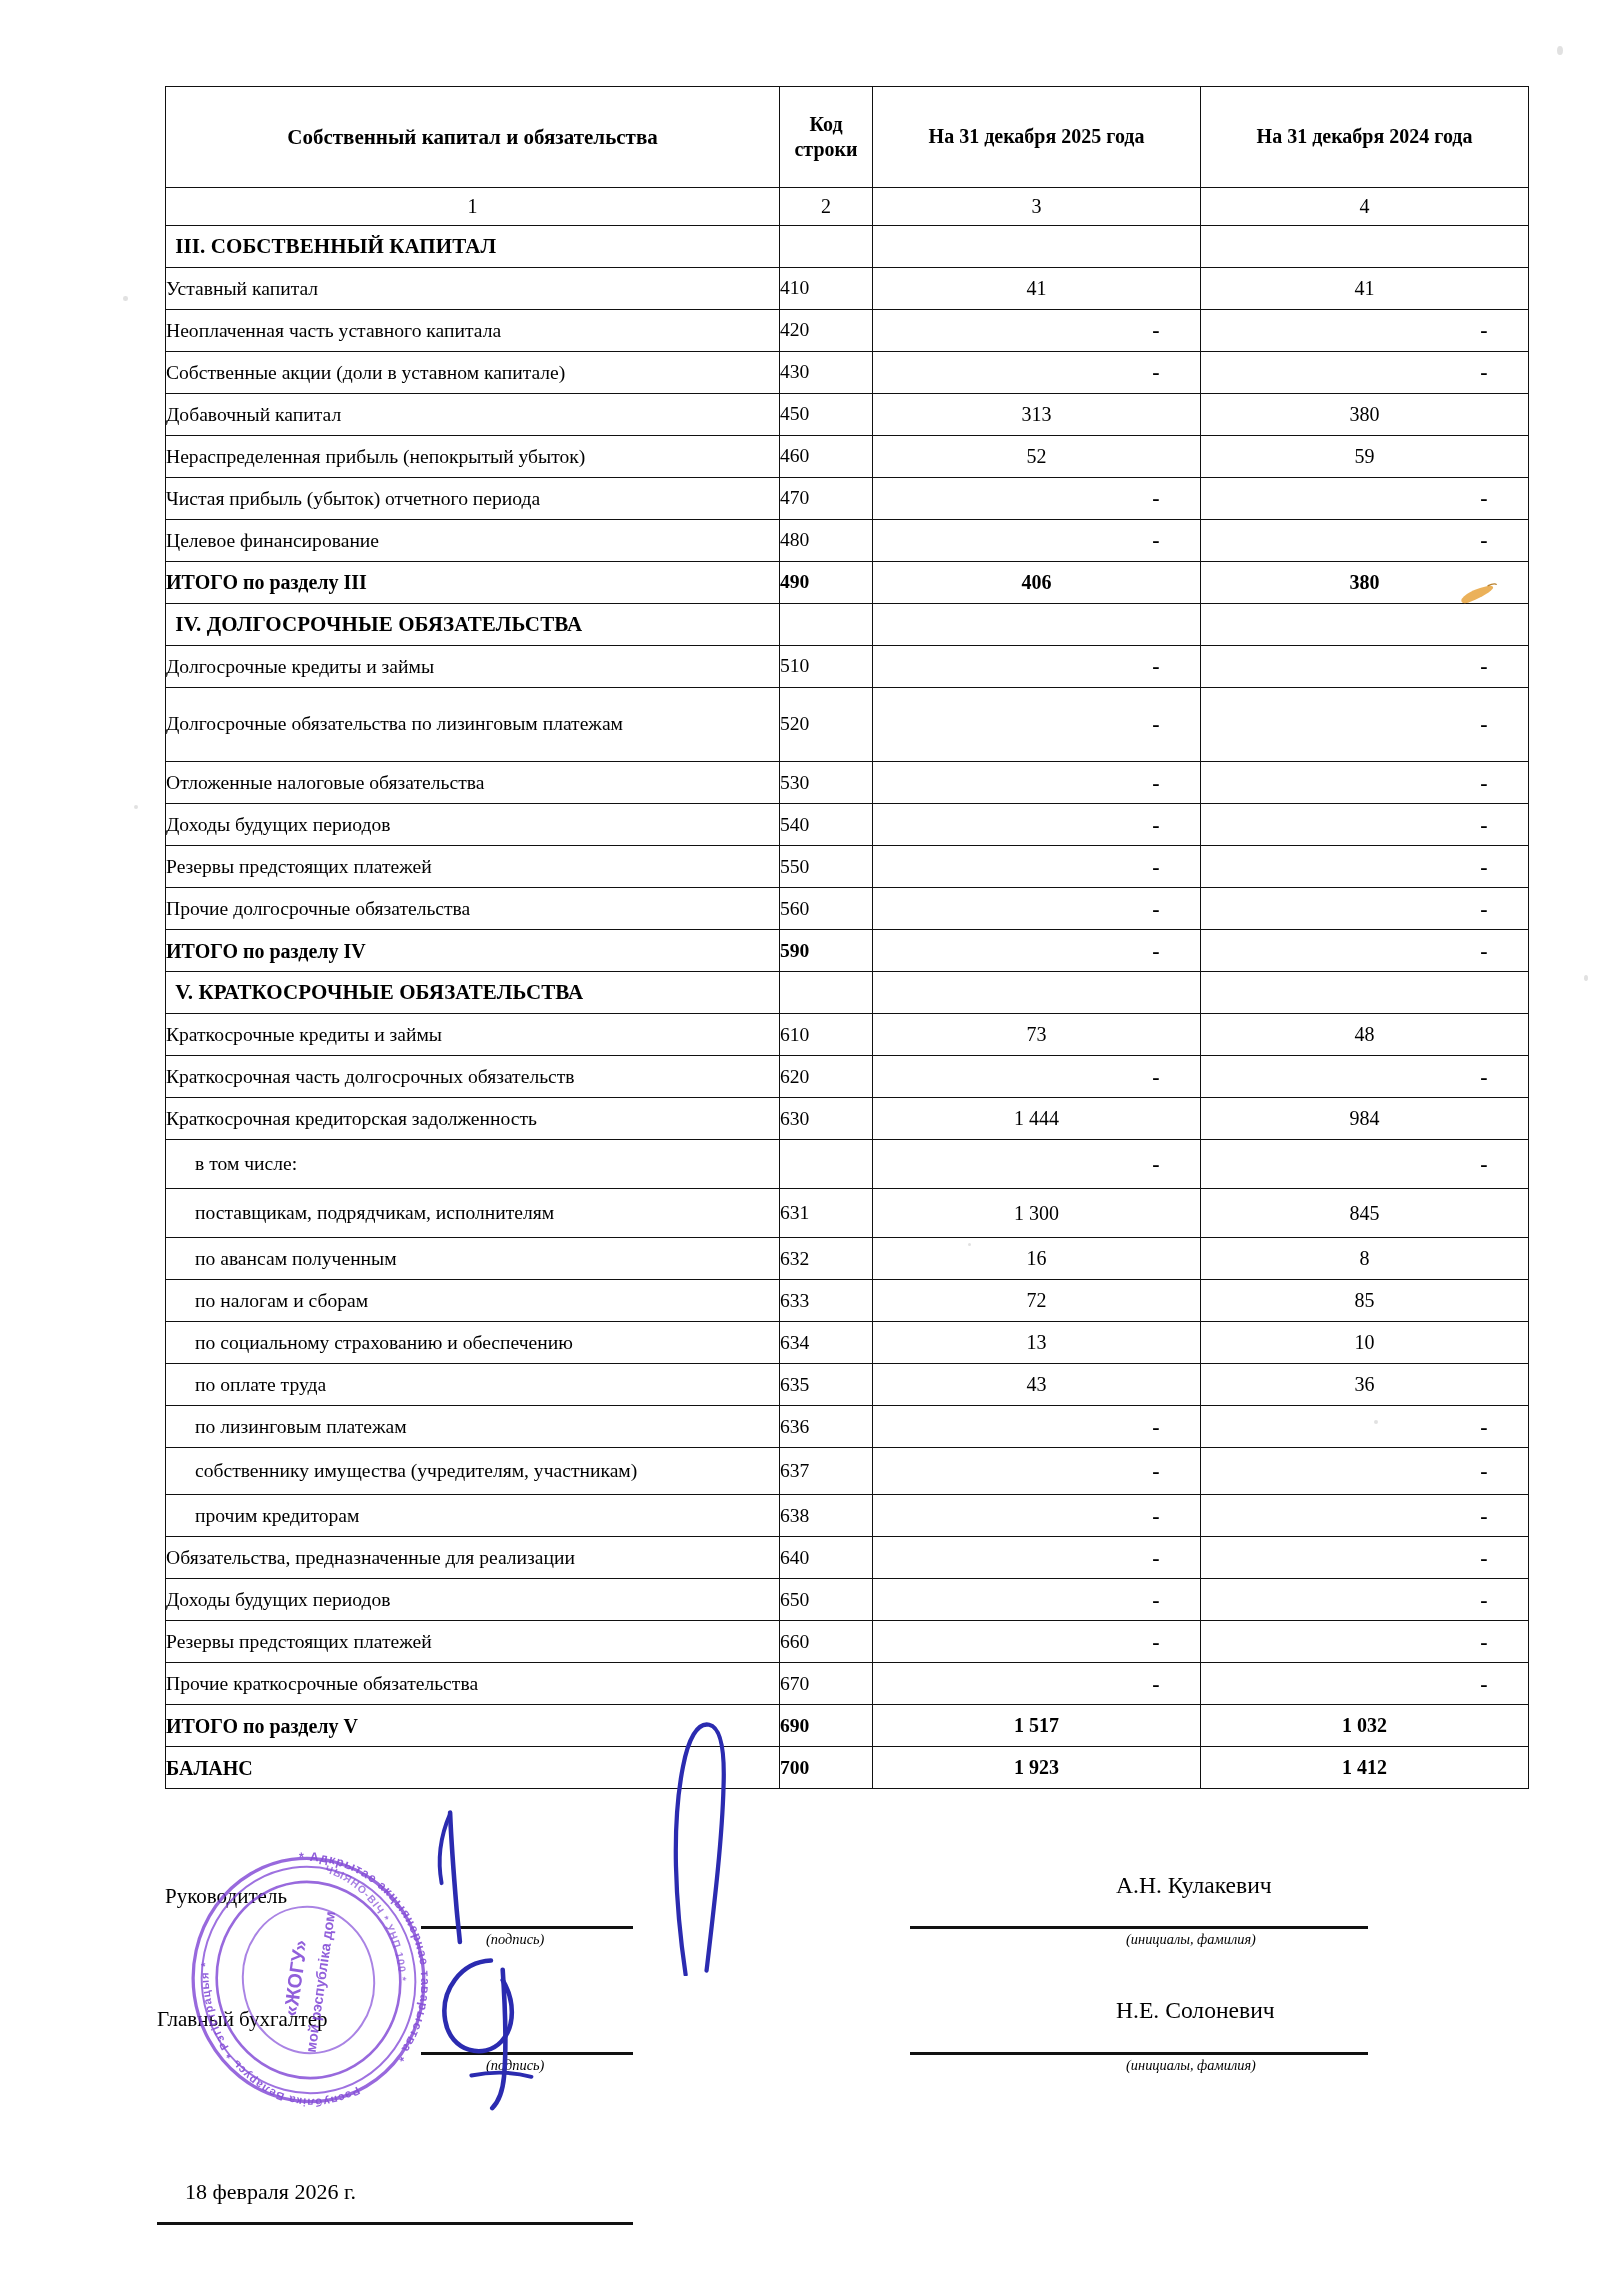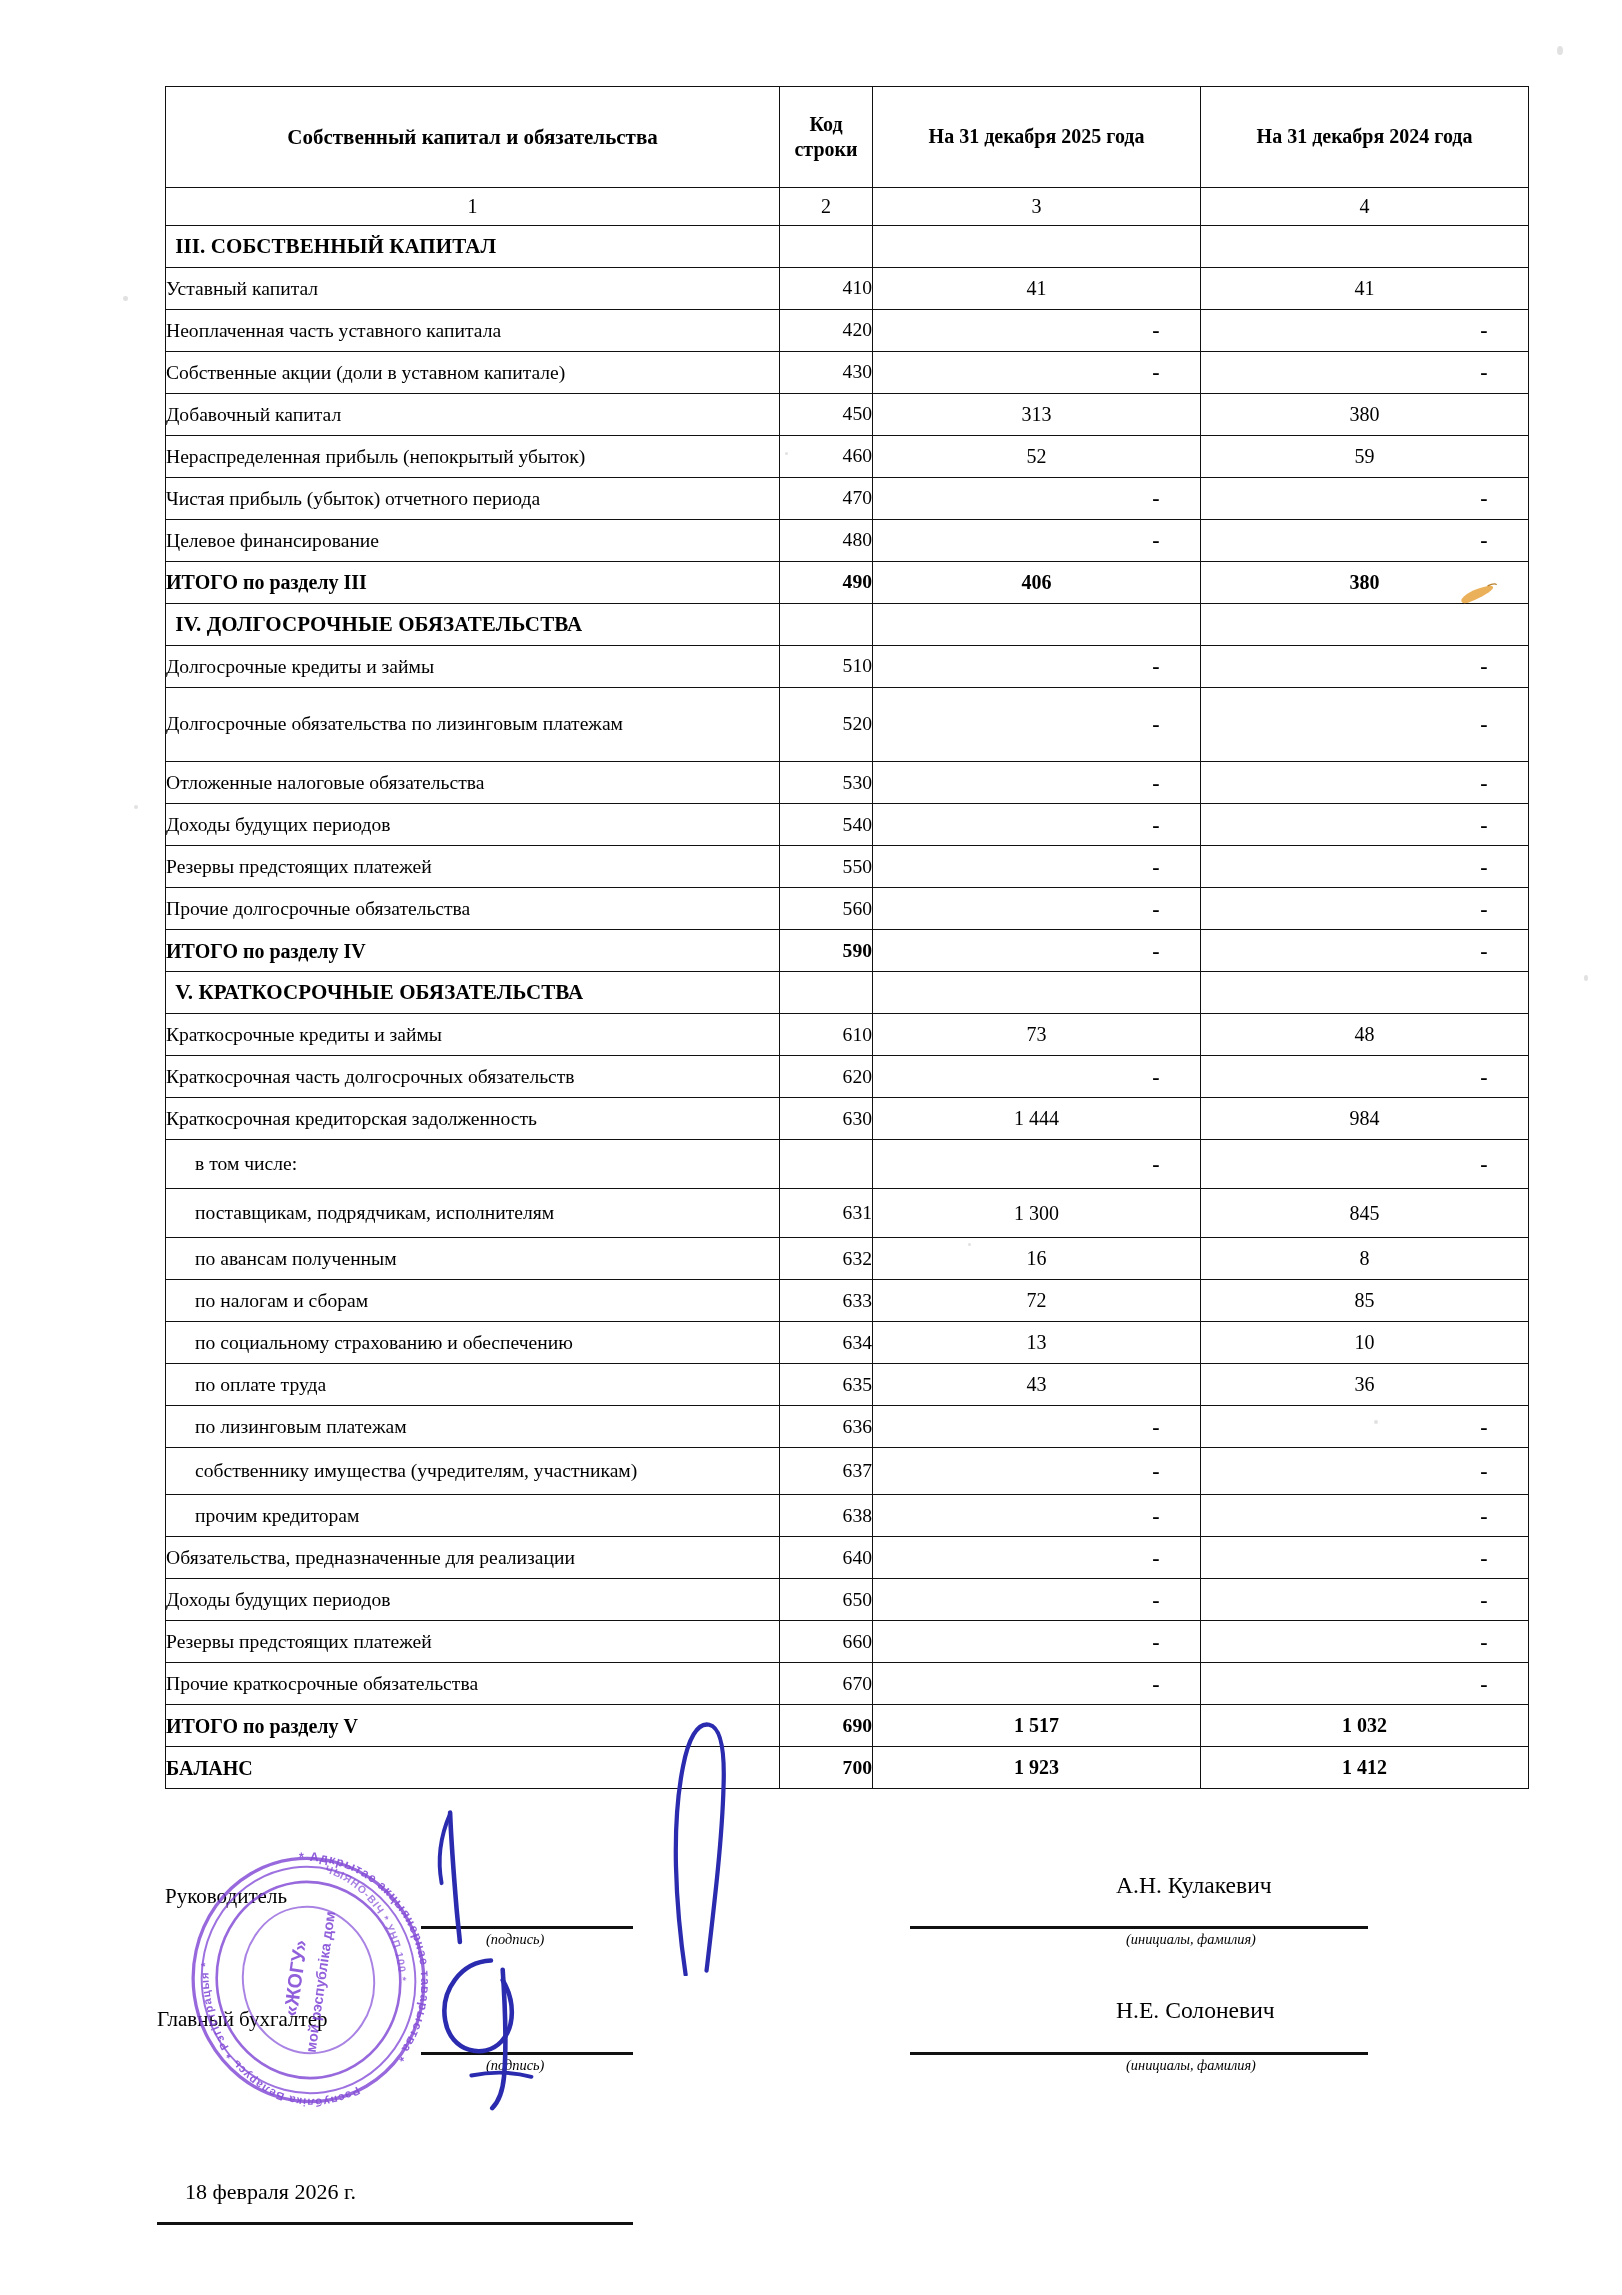--- a/index.html
+++ b/index.html
@@ -66,21 +66,21 @@
   .balance-table tbody td { height: 41px; }
   .cell-name {
     padding: 1.3px 5.2px 1.3px 10.5px;
     font-size: 19.6px;
     line-height: 1.2;
     text-align: left;
     white-space: nowrap;
   }
   .cell-name.wrap { white-space: normal; line-height: 1.55; padding-top: 5.2px; padding-bottom: 5.2px;}
   .cell-code {
-    text-align: right;
+    text-align: left;
     font-size: 19.6px;
   }
   .cell-val {
     text-align: center;
     font-size: 20px;
     padding-right: 2.6px;
   }
   .cell-val.dash {
     text-align: right;
     padding-right: 41px;

